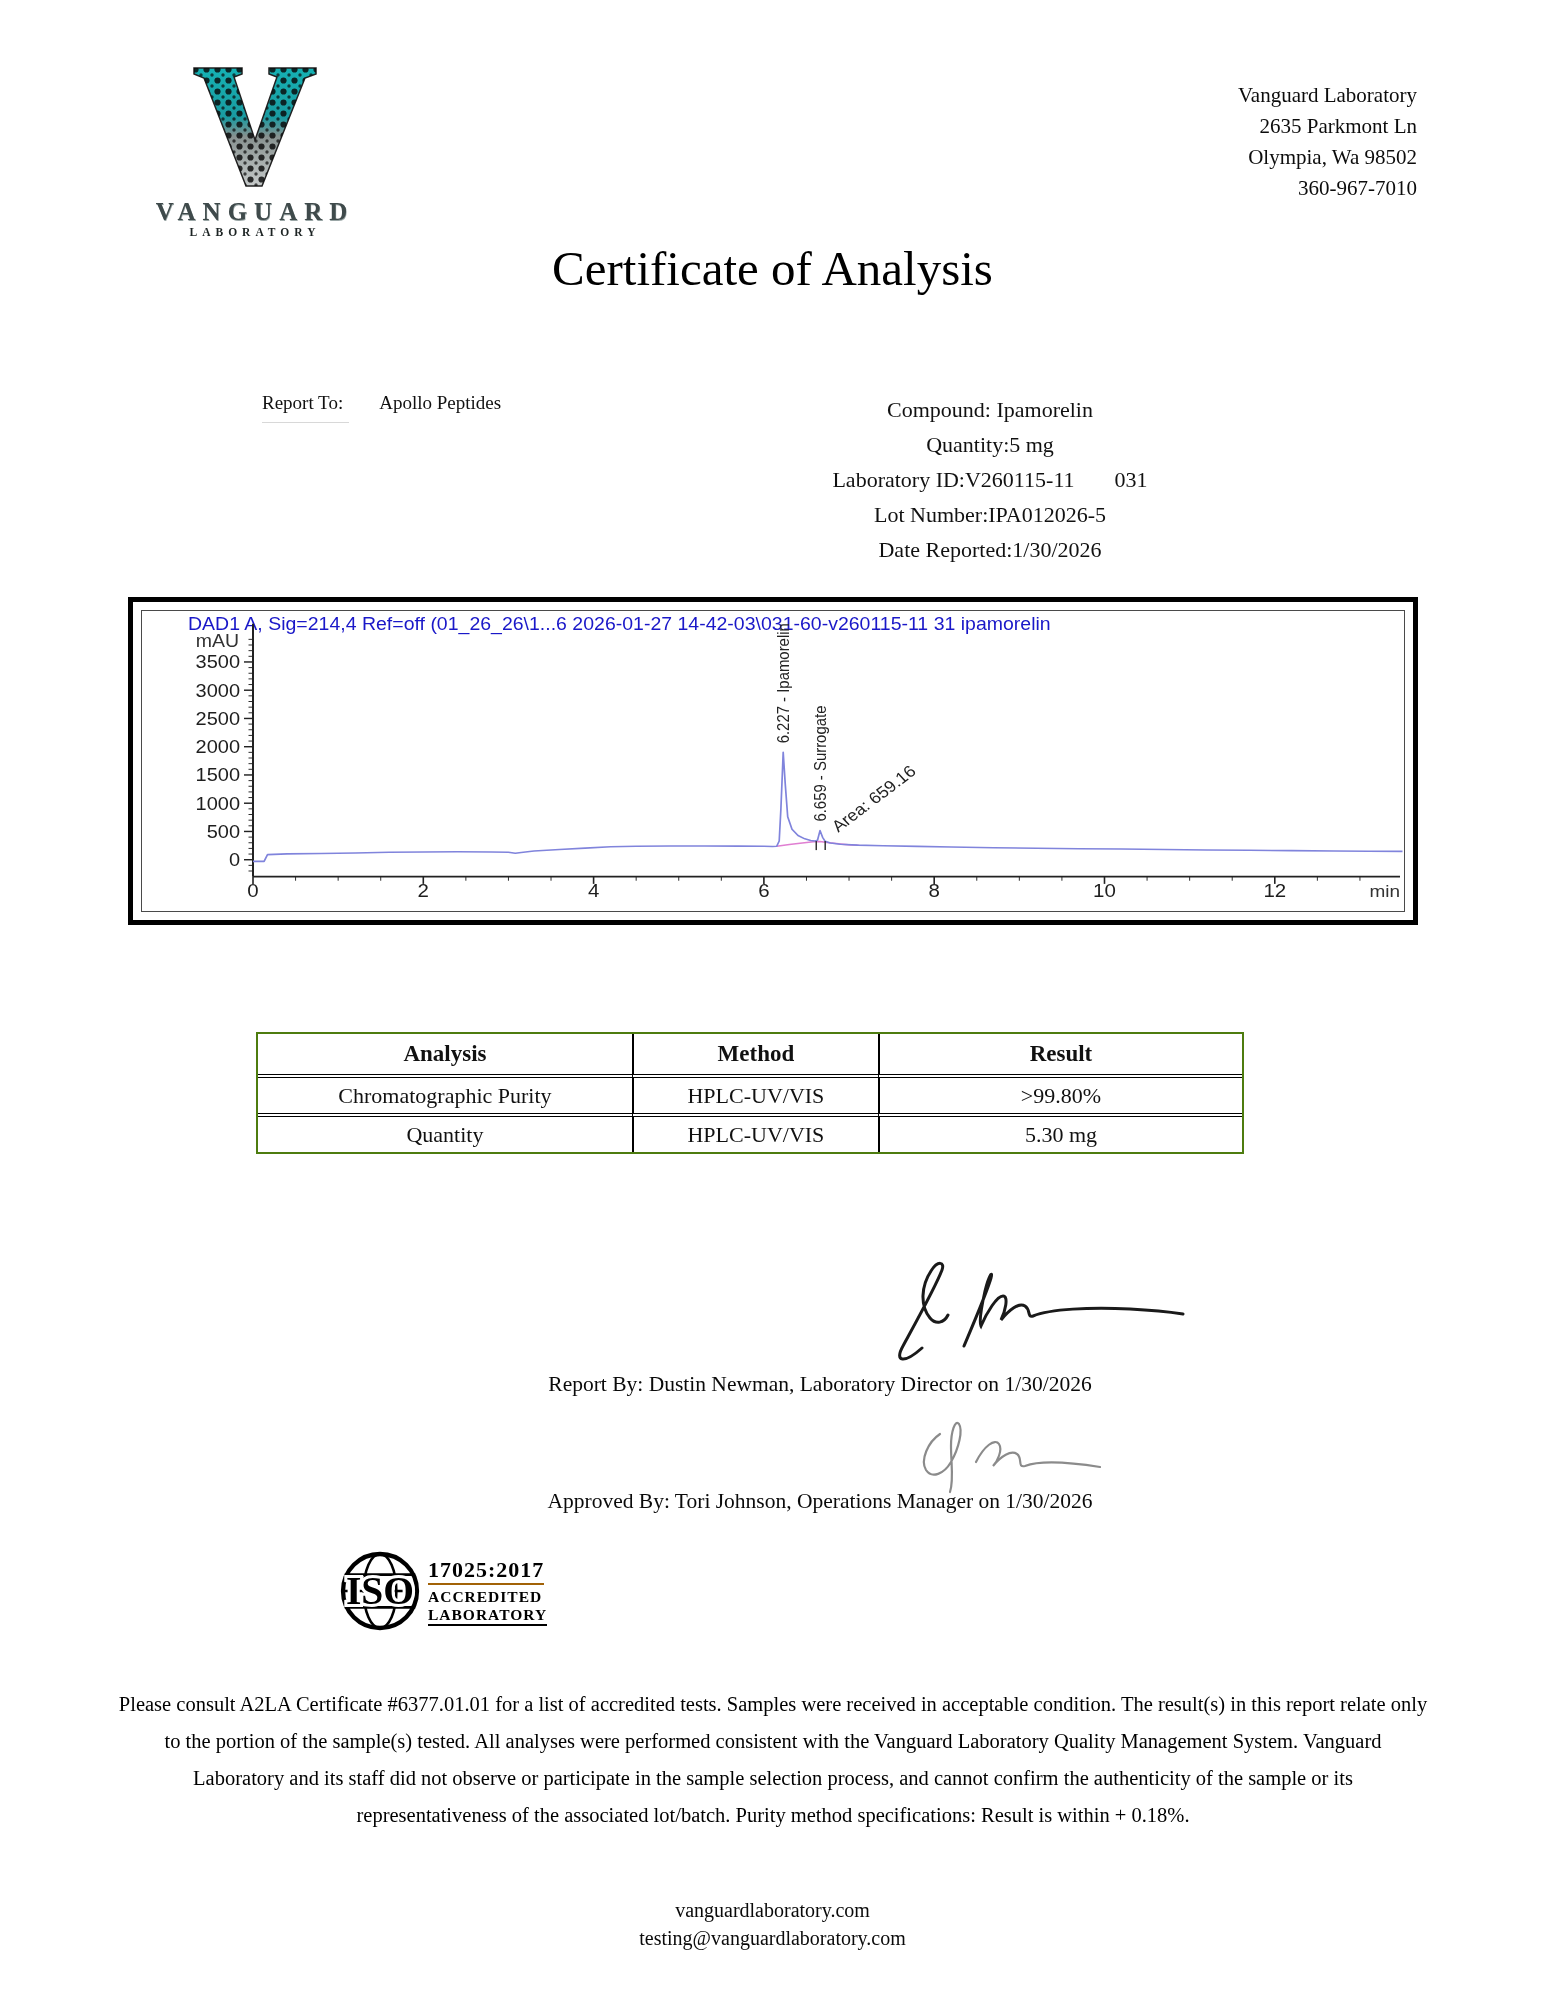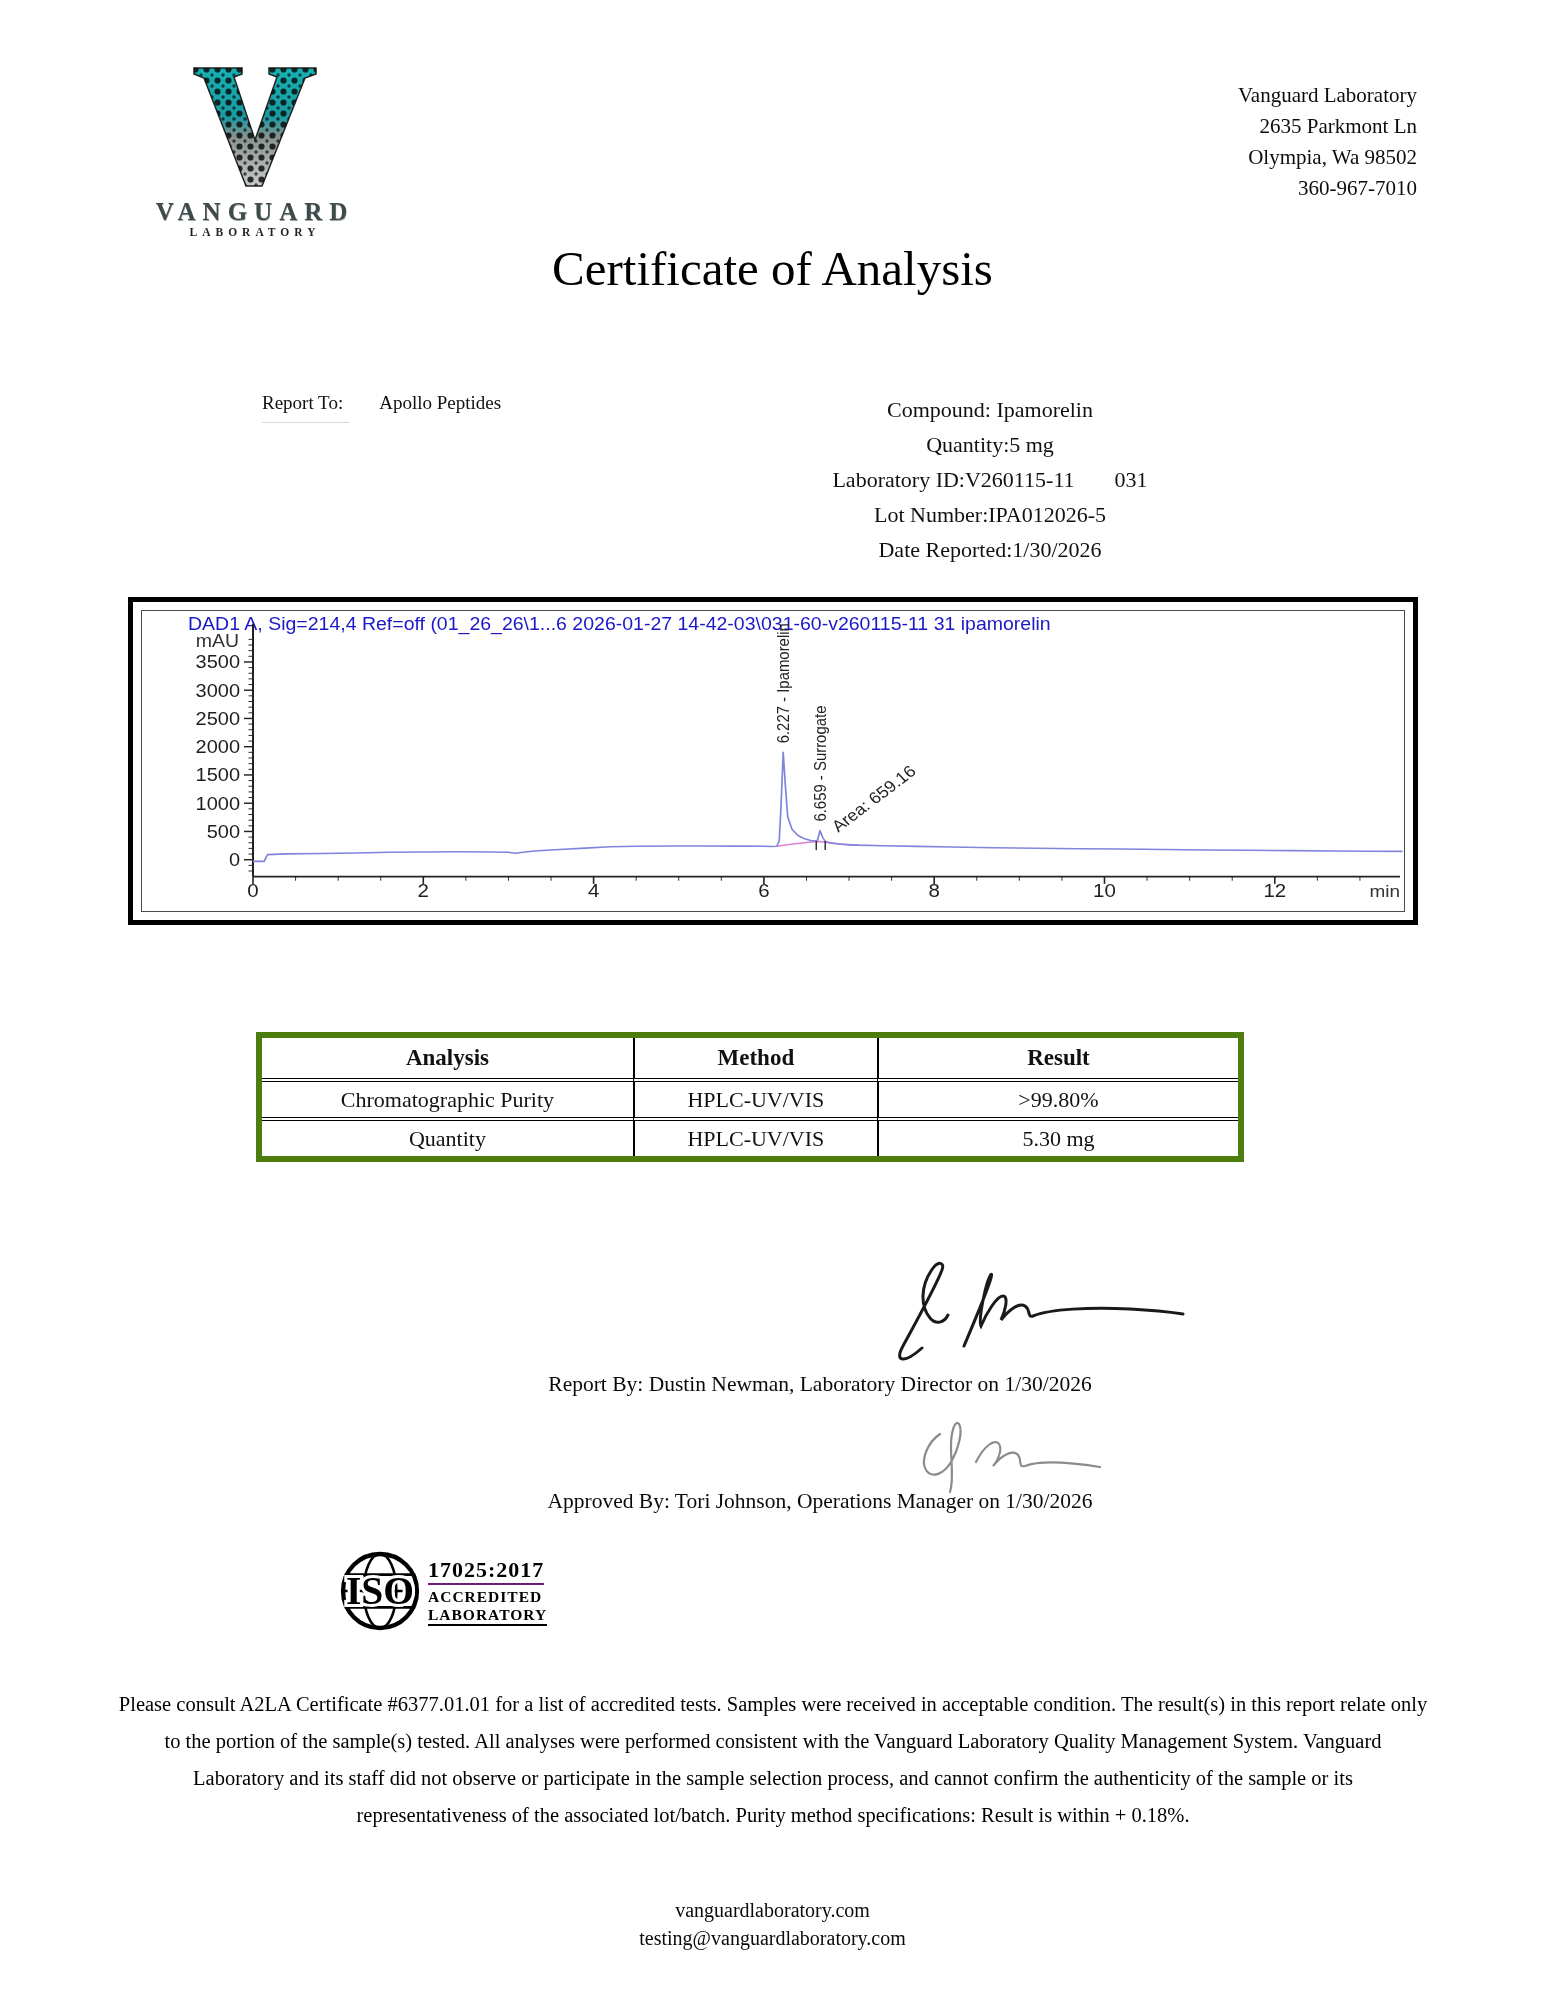--- a/index.html
+++ b/index.html
@@ -26,36 +26,36 @@
   .report-details{left:795px;top:392px;width:390px;text-align:center;font-size:22px;line-height:35px;}
   .labid-suffix{margin-left:40px;}
 
   
   .chart-outer{left:128px;top:597px;width:1290px;height:328px;border:5px solid #000;box-sizing:border-box;background:#fff;}
   .chart-inner{position:absolute;left:8px;top:8px;right:8px;bottom:8px;border:1px solid #4a4a4a;}
   .chart-inner svg{display:block;width:100%;height:100%;}
 
   
   table.results{left:256px;top:1032px;width:988px;position:absolute;border-collapse:separate;
-                border-spacing:0;border:6px solid #4d7c0f;font-size:22px;text-align:center;}
+                border-spacing:0;border:2px solid #4d7c0f;font-size:22px;text-align:center;}
   table.results th{font-size:23px;font-weight:bold;padding:5px 4px;height:30px;}
   table.results td{padding:3px 4px;height:29px;border-top:4px double #000;}
   table.results th+th, table.results td+td{border-left:2px solid #000;}
   table.results col.c1{width:38%;} table.results col.c2{width:25%;} table.results col.c3{width:37%;}
 
   
   .sig1{left:878px;top:1252px;}
   .sig2{left:900px;top:1412px;}
   .sig-caption{width:740px;left:450px;text-align:center;font-size:21.5px;color:#0a0a0a;}
   .cap1{top:1372px;} .cap2{top:1489px;}
 
   
   .iso{left:336px;top:1548px;display:flex;align-items:center;gap:4px;}
   .iso-text{font-family:"Liberation Serif",serif;color:#000;}
-  .iso-cert{font-size:22px;font-weight:bold;border-bottom:2px solid #701a75;display:inline-block;letter-spacing:1px;}
+  .iso-cert{font-size:22px;font-weight:bold;border-bottom:2px solid #a16207;display:inline-block;letter-spacing:1px;}
   .iso-l1{font-size:15.5px;font-weight:bold;letter-spacing:1px;margin-top:3px;}
   .iso-l2{font-size:15.5px;font-weight:bold;letter-spacing:1px;border-bottom:2px solid #000;display:inline-block;}
 
   
   .disclaimer{left:118px;top:1686px;width:1310px;text-align:center;font-size:20.5px;line-height:37px;color:#000000;}
 
   
   .footer{left:0;top:1896px;width:100%;text-align:center;font-size:20px;line-height:28px;color:#0a0a0a;}
 </style>
 </head>

